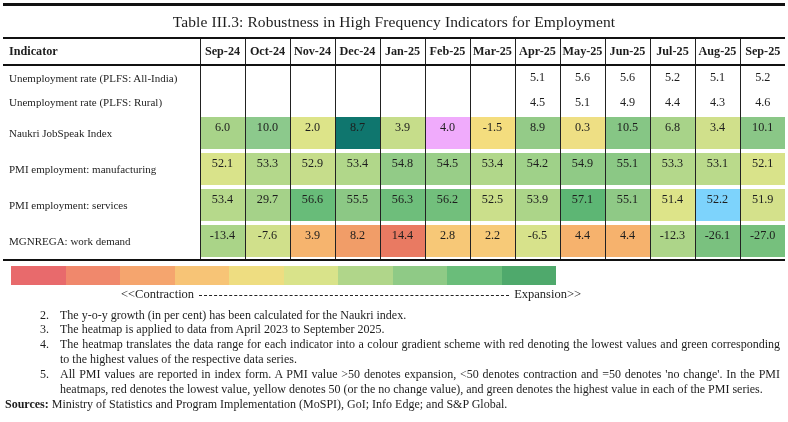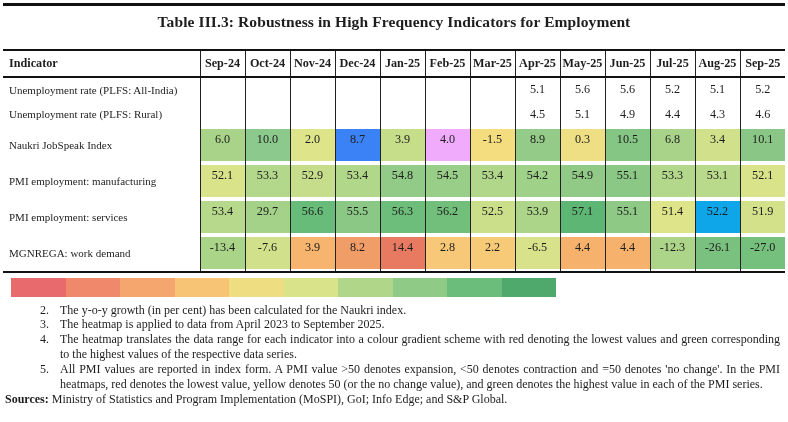--- a/index.html
+++ b/index.html
@@ -10,23 +10,23 @@
     color: #1d1d1d;
     position: relative;
     overflow: hidden;
   }
   .page { width: 788px; height: 422px; padding: 0 3px; }
 
   .top-rule { height: 2.5px; background: #111; margin-top: 3px; }
 
   .title {
     text-align: center;
-    font-weight: bold;
+    font-weight: normal;
     font-size: 15.5px;
-    padding: 7px 0 18px 0;
+    padding: 7px 0 6px 0;
     letter-spacing: 0.1px;
   }
 
   table.hf {
     width: 782px;
     border-collapse: collapse;
     table-layout: fixed;
     border-top: 2px solid #111;
     border-bottom: 2.5px solid #111;
   }
@@ -174,21 +174,21 @@
           <td>
             <div class="heat" style="background: rgb(168, 211, 137);">6.0</div>
           </td>
           <td>
             <div class="heat" style="background: rgb(140, 201, 140);">10.0</div>
           </td>
           <td>
             <div class="heat" style="background: rgb(221, 228, 137);">2.0</div>
           </td>
           <td>
-            <div class="heat" style="background: #3b82f6;">8.7</div>
+            <div class="heat" style="background: #0f766e;">8.7</div>
           </td>
           <td>
             <div class="heat" style="background: rgb(198, 221, 138);">3.9</div>
           </td>
           <td>
             <div class="heat" style="background: #f0abfc;">4.0</div>
           </td>
           <td>
             <div class="heat" style="background: rgb(244, 221, 126);">-1.5</div>
           </td>
@@ -282,21 +282,21 @@
           <td>
             <div class="heat" style="background: rgb(93, 182, 116);">57.1</div>
           </td>
           <td>
             <div class="heat" style="background: rgb(143, 201, 134);">55.1</div>
           </td>
           <td>
             <div class="heat" style="background: rgb(221, 228, 137);">51.4</div>
           </td>
           <td>
-            <div class="heat" style="background: #0ea5e9;">52.2</div>
+            <div class="heat" style="background: #7dd3fc;">52.2</div>
           </td>
           <td>
             <div class="heat" style="background: rgb(212, 225, 139);">51.9</div>
           </td>
         </tr>
         <tr>
           <td class="ind">MGNREGA: work demand</td>
           <td>
             <div class="heat" style="background: rgb(170, 212, 136);">-13.4</div>
           </td>
@@ -346,20 +346,25 @@
       <div class="seg" style="background: rgb(245, 165, 110);"></div>
       <div class="seg" style="background: rgb(247, 196, 118);"></div>
       <div class="seg" style="background: rgb(238, 221, 129);"></div>
       <div class="seg" style="background: rgb(217, 227, 138);"></div>
       <div class="seg" style="background: rgb(176, 214, 138);"></div>
       <div class="seg" style="background: rgb(143, 202, 134);"></div>
       <div class="seg" style="background: rgb(106, 189, 122);"></div>
       <div class="seg" style="background: rgb(79, 169, 108);"></div>
     </div>
 
+  <div class="legend-labels">
+    <span>&lt;&lt;Contraction</span>
+    <span class="dash-line"></span>
+    <span>Expansion&gt;&gt;</span>
+  </div>
 
   <div class="notes">
     <div>
         <div class="note-row">
           <span class="note-label"></span>
           <span class="note-num">2.</span>
           <span class="note-text">The y-o-y growth (in per cent) has been calculated for the Naukri index.</span>
         </div>
         <div class="note-row">
           <span class="note-label"></span>

